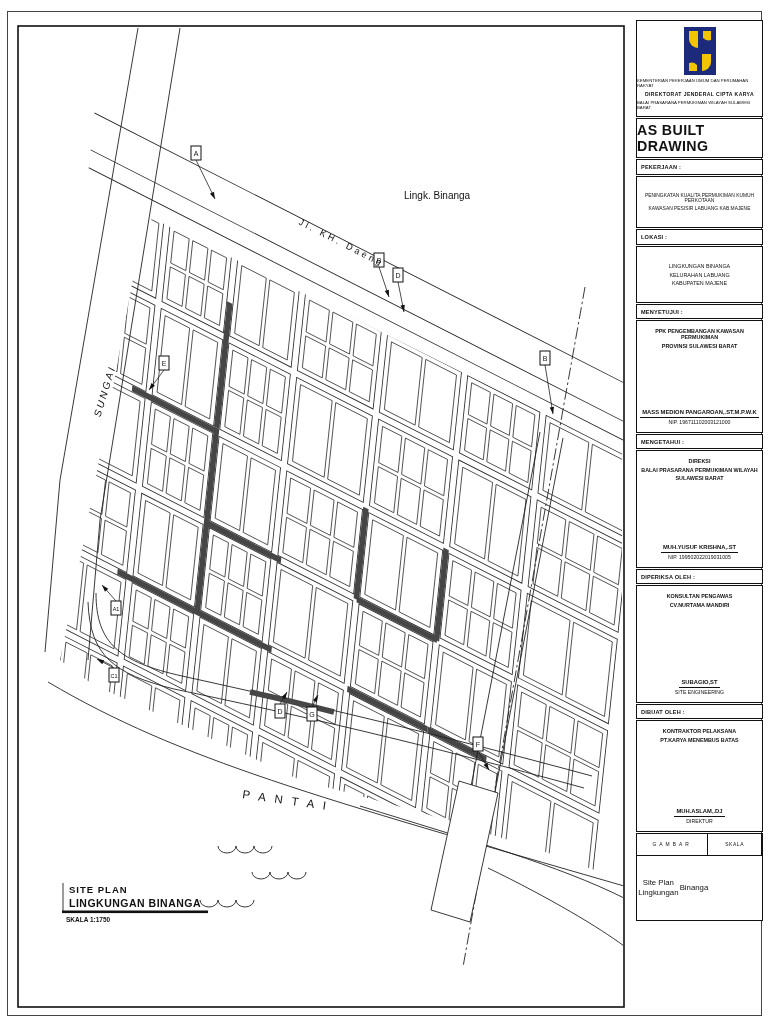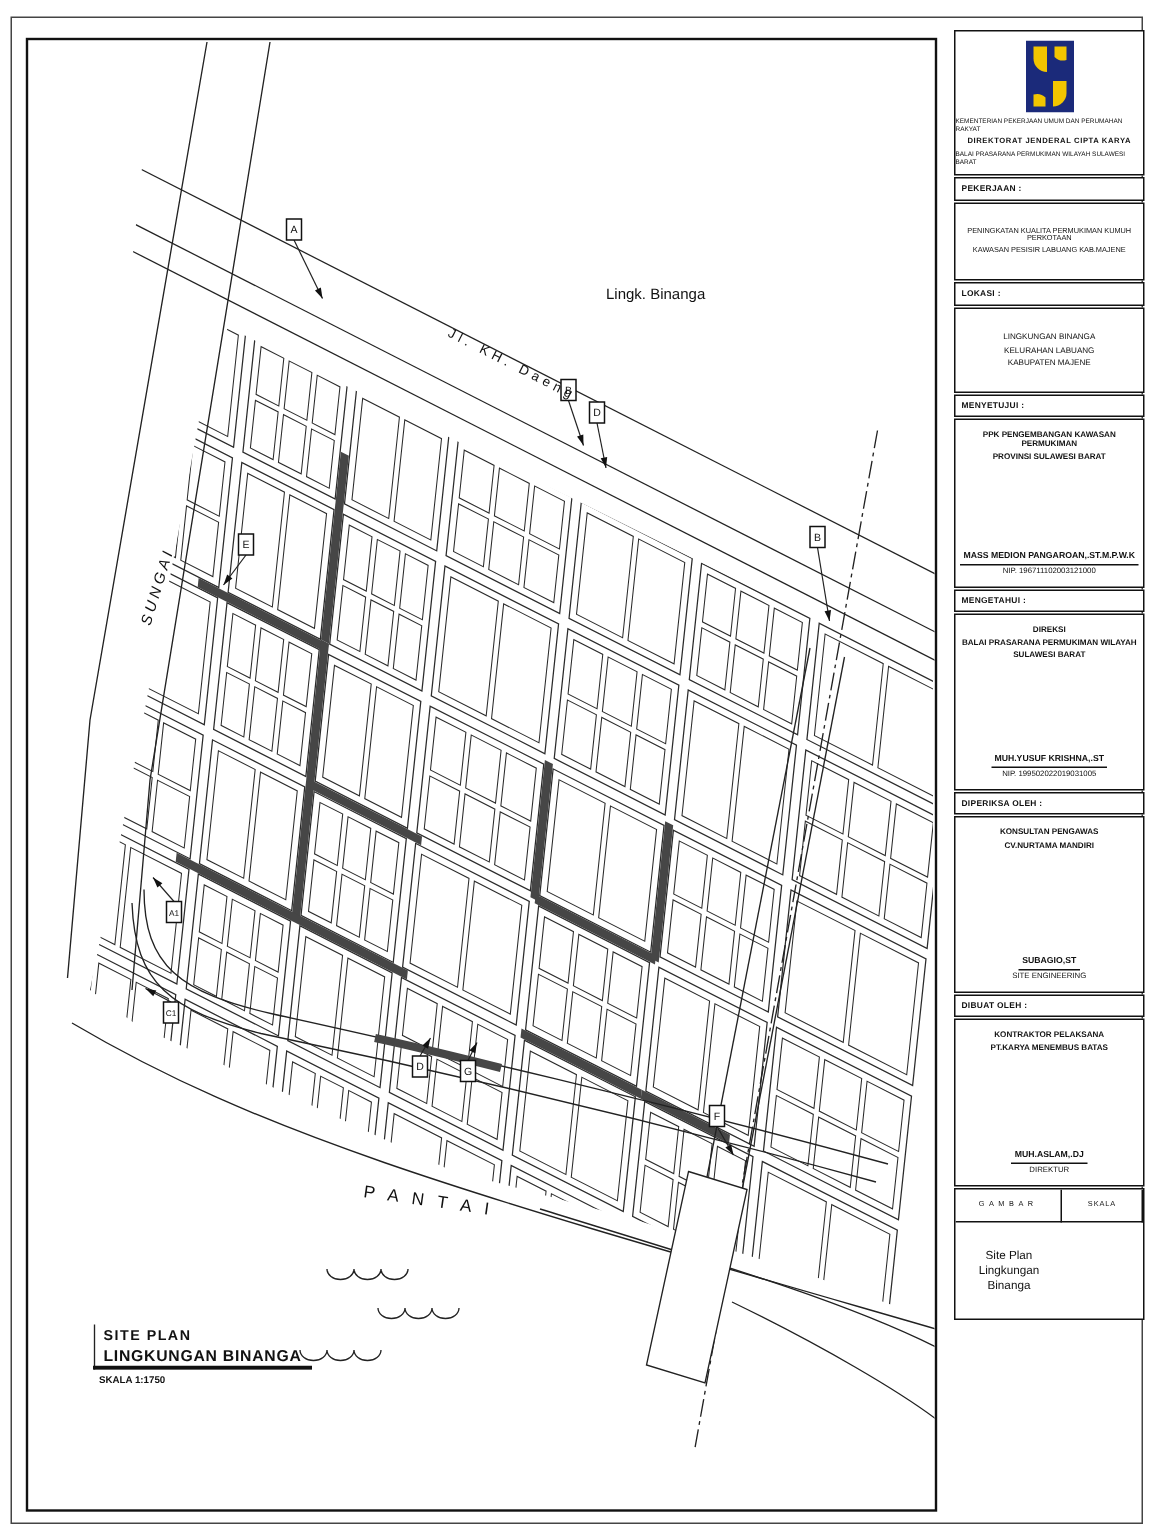--- a/index.html
+++ b/index.html
@@ -23,21 +23,21 @@
   .sig-top{padding-top:7px;display:flex;flex-direction:column;gap:2.5px;align-items:center;}
   .sig-bot{margin-top:auto;margin-bottom:7px;display:flex;flex-direction:column;align-items:center;}
   .sig-name{font-size:5.8px;font-weight:bold;border-bottom:1px solid #111;padding:0 2px 1.5px 2px;}
   .sig-sub{font-size:5.2px;margin-top:1.5px;}
   .logo-wrap{display:flex;flex-direction:column;align-items:center;padding-top:6px;gap:3px;}
   .asbuilt{height:100%;display:flex;align-items:center;justify-content:center;
       font-size:14.2px;font-weight:bold;letter-spacing:.4px;}
   .grid2{display:grid;grid-template-columns:57% 43%;height:100%;}
   .grid3{display:grid;grid-template-columns:32% 34% 34%;height:100%;}
   .cell{border-right:1.2px solid #111;display:flex;align-items:center;justify-content:center;
-      text-align:center;flex-direction:column;}
+      text-align:center;flex-direction:row;}
   .cell:last-child{border-right:none;}
   .hdr{font-size:4.9px;letter-spacing:.6px;}
   .hdrsp{font-size:4.9px;letter-spacing:3px;}
   .val8{font-size:8px;}
   .val78{font-size:7.8px;line-height:1.25;}
   .brow{border-bottom:1.2px solid #111;}
 </style>
 </head>
 <body>
 
@@ -383,20 +383,23 @@
           <path d="M19,4 h8 v9 a8,8 0 0 1 -8,-2 z" fill="#f2c500"></path>
           <path d="M18,44 v-17 h9 v8 a9,9 0 0 1 -9,9 z" fill="#f2c500"></path>
           <path d="M5,36 a8,8 0 0 1 8,2 v6 h-8 z" fill="#f2c500"></path>
         </svg>
         <div class="t42">KEMENTERIAN PEKERJAAN UMUM DAN PERUMAHAN RAKYAT</div>
         <div class="t51">DIREKTORAT JENDERAL CIPTA KARYA</div>
         <div class="t42">BALAI PRASARANA PERMUKIMAN WILAYAH SULAWESI BARAT</div>
       </div>
     </div>
 
+    <div class="tb-box" style="height:40px">
+      <div class="asbuilt">AS BUILT DRAWING</div>
+    </div>
 
     <div class="tb-box" style="height:16px">
       <div class="tb-label">PEKERJAAN :</div>
     </div>
     <div class="tb-box" style="height:52px">
       <div class="tb-lines">
         <div class="t55" style="font-size:4.9px">PENINGKATAN KUALITA PERMUKIMAN KUMUH PERKOTAAN</div>
         <div class="t55" style="font-size:4.9px">KAWASAN PESISIR LABUANG KAB.MAJENE</div>
       </div>
     </div>

